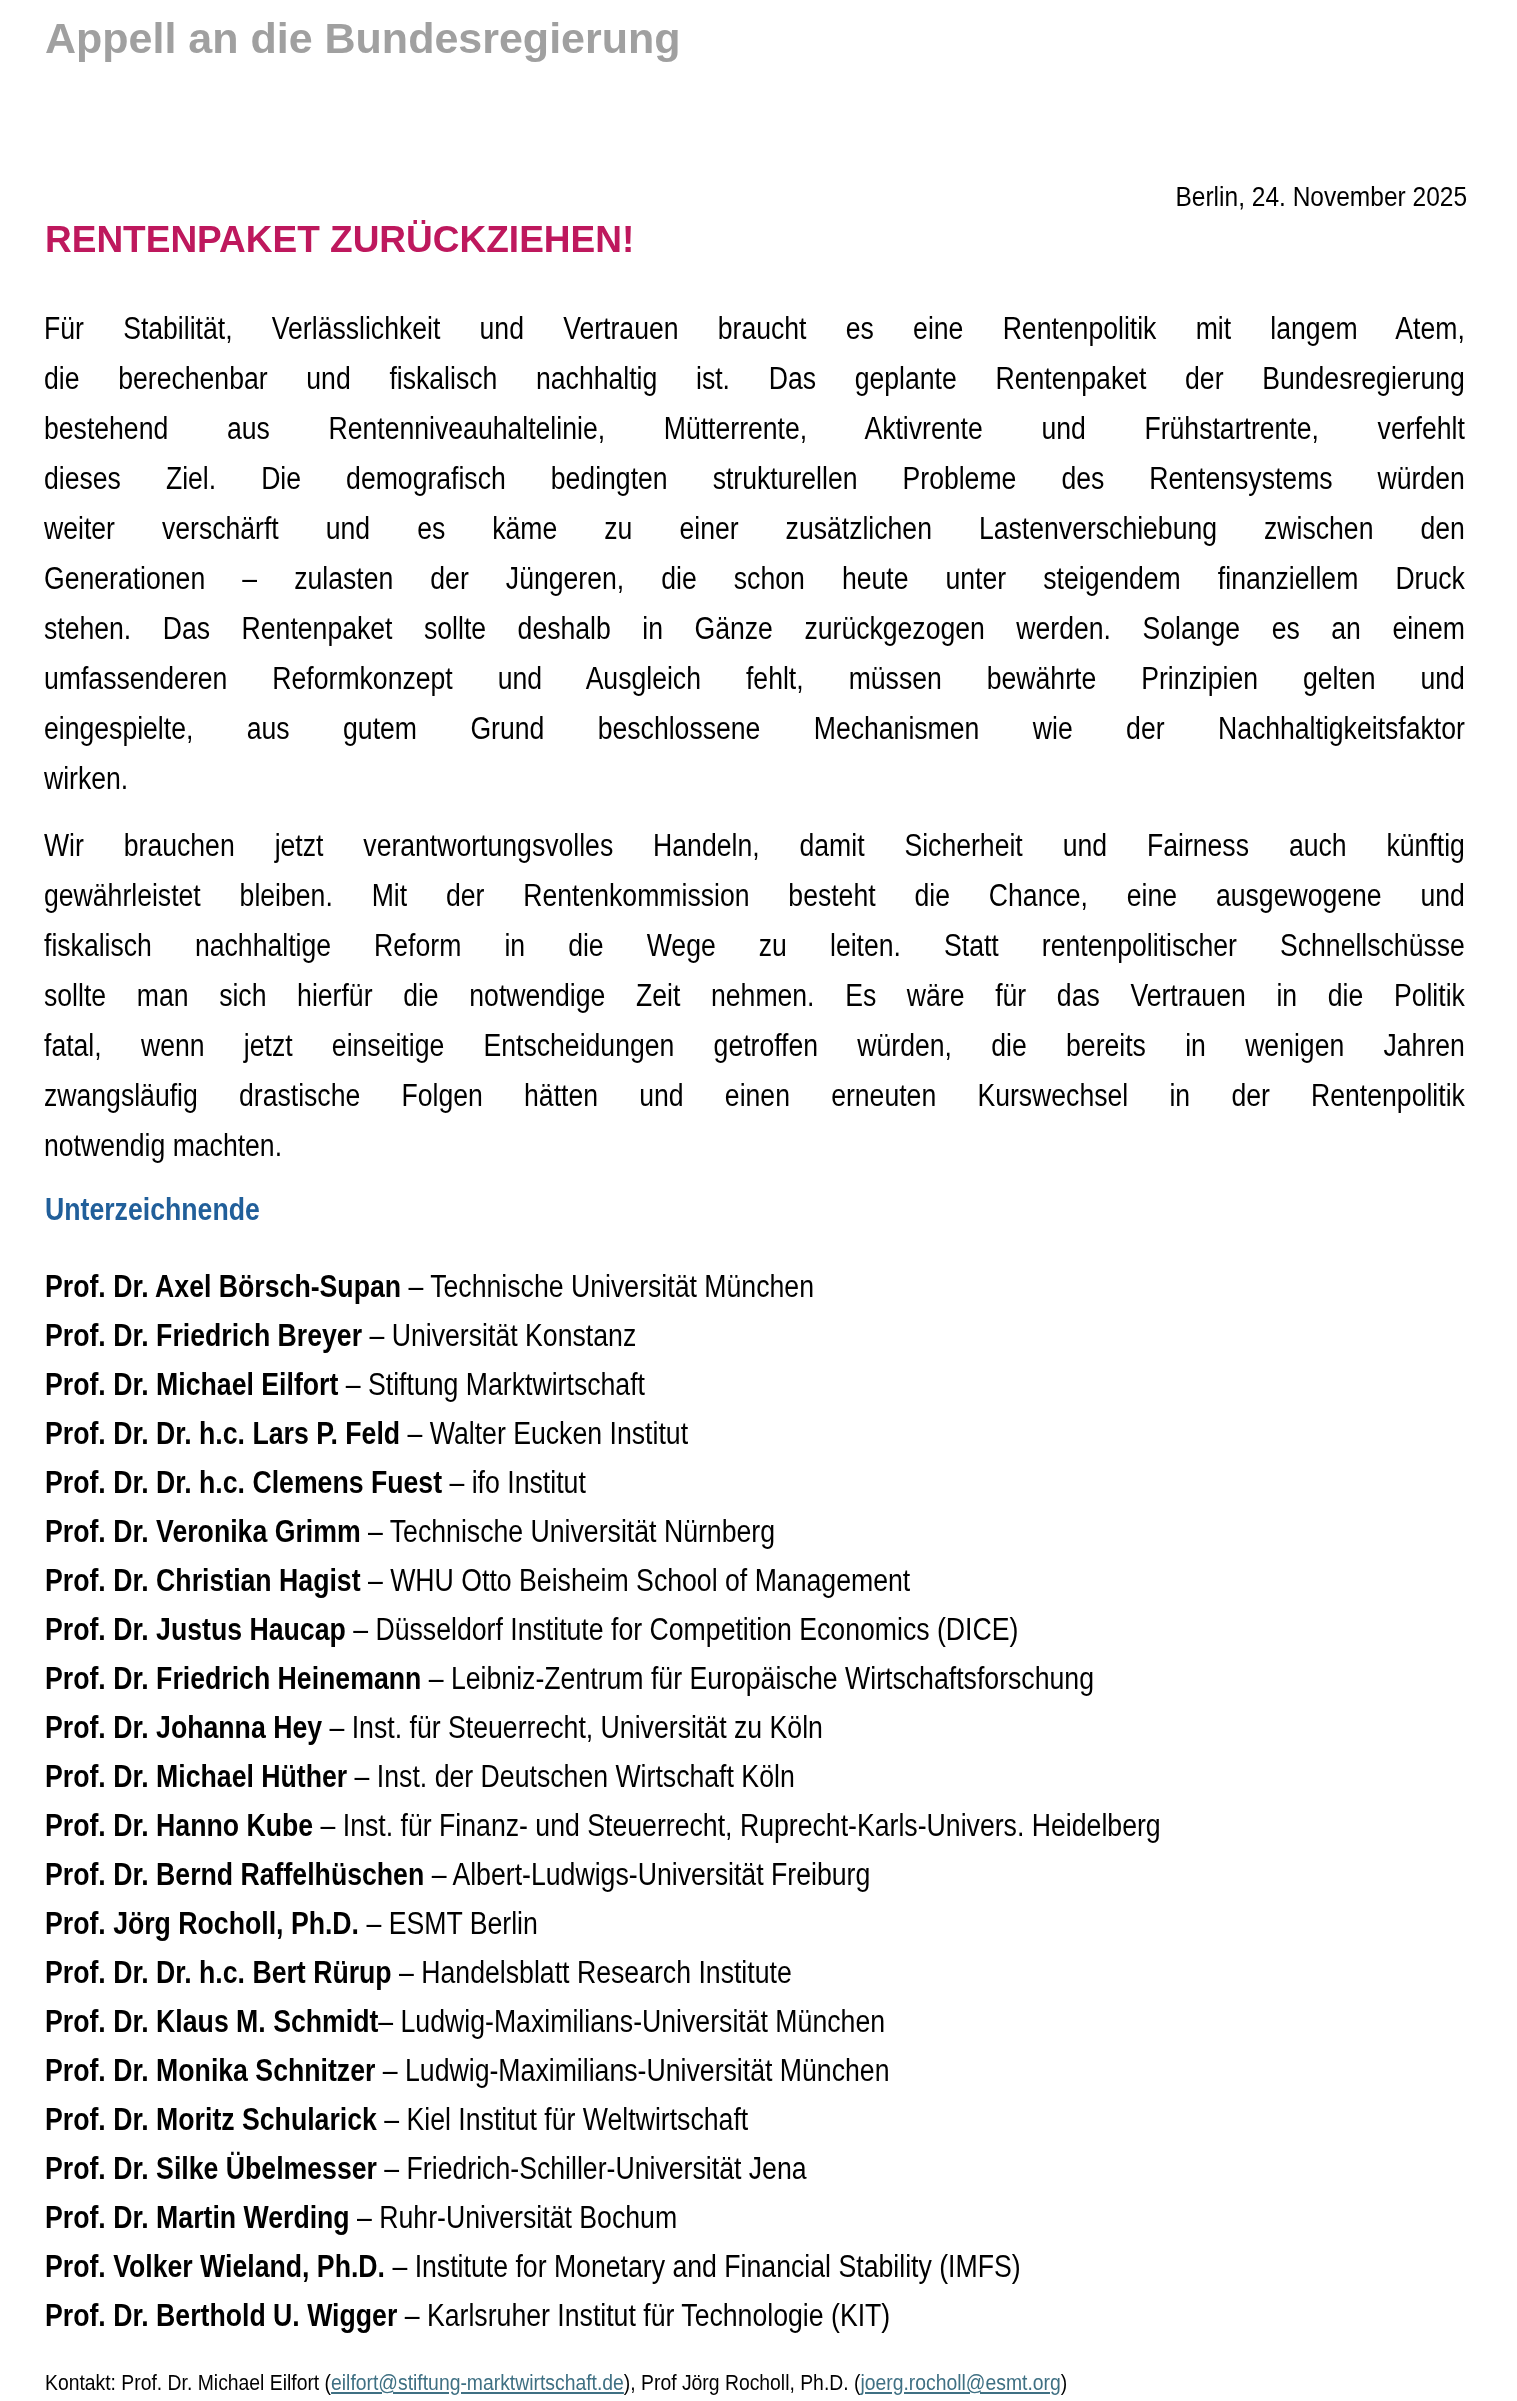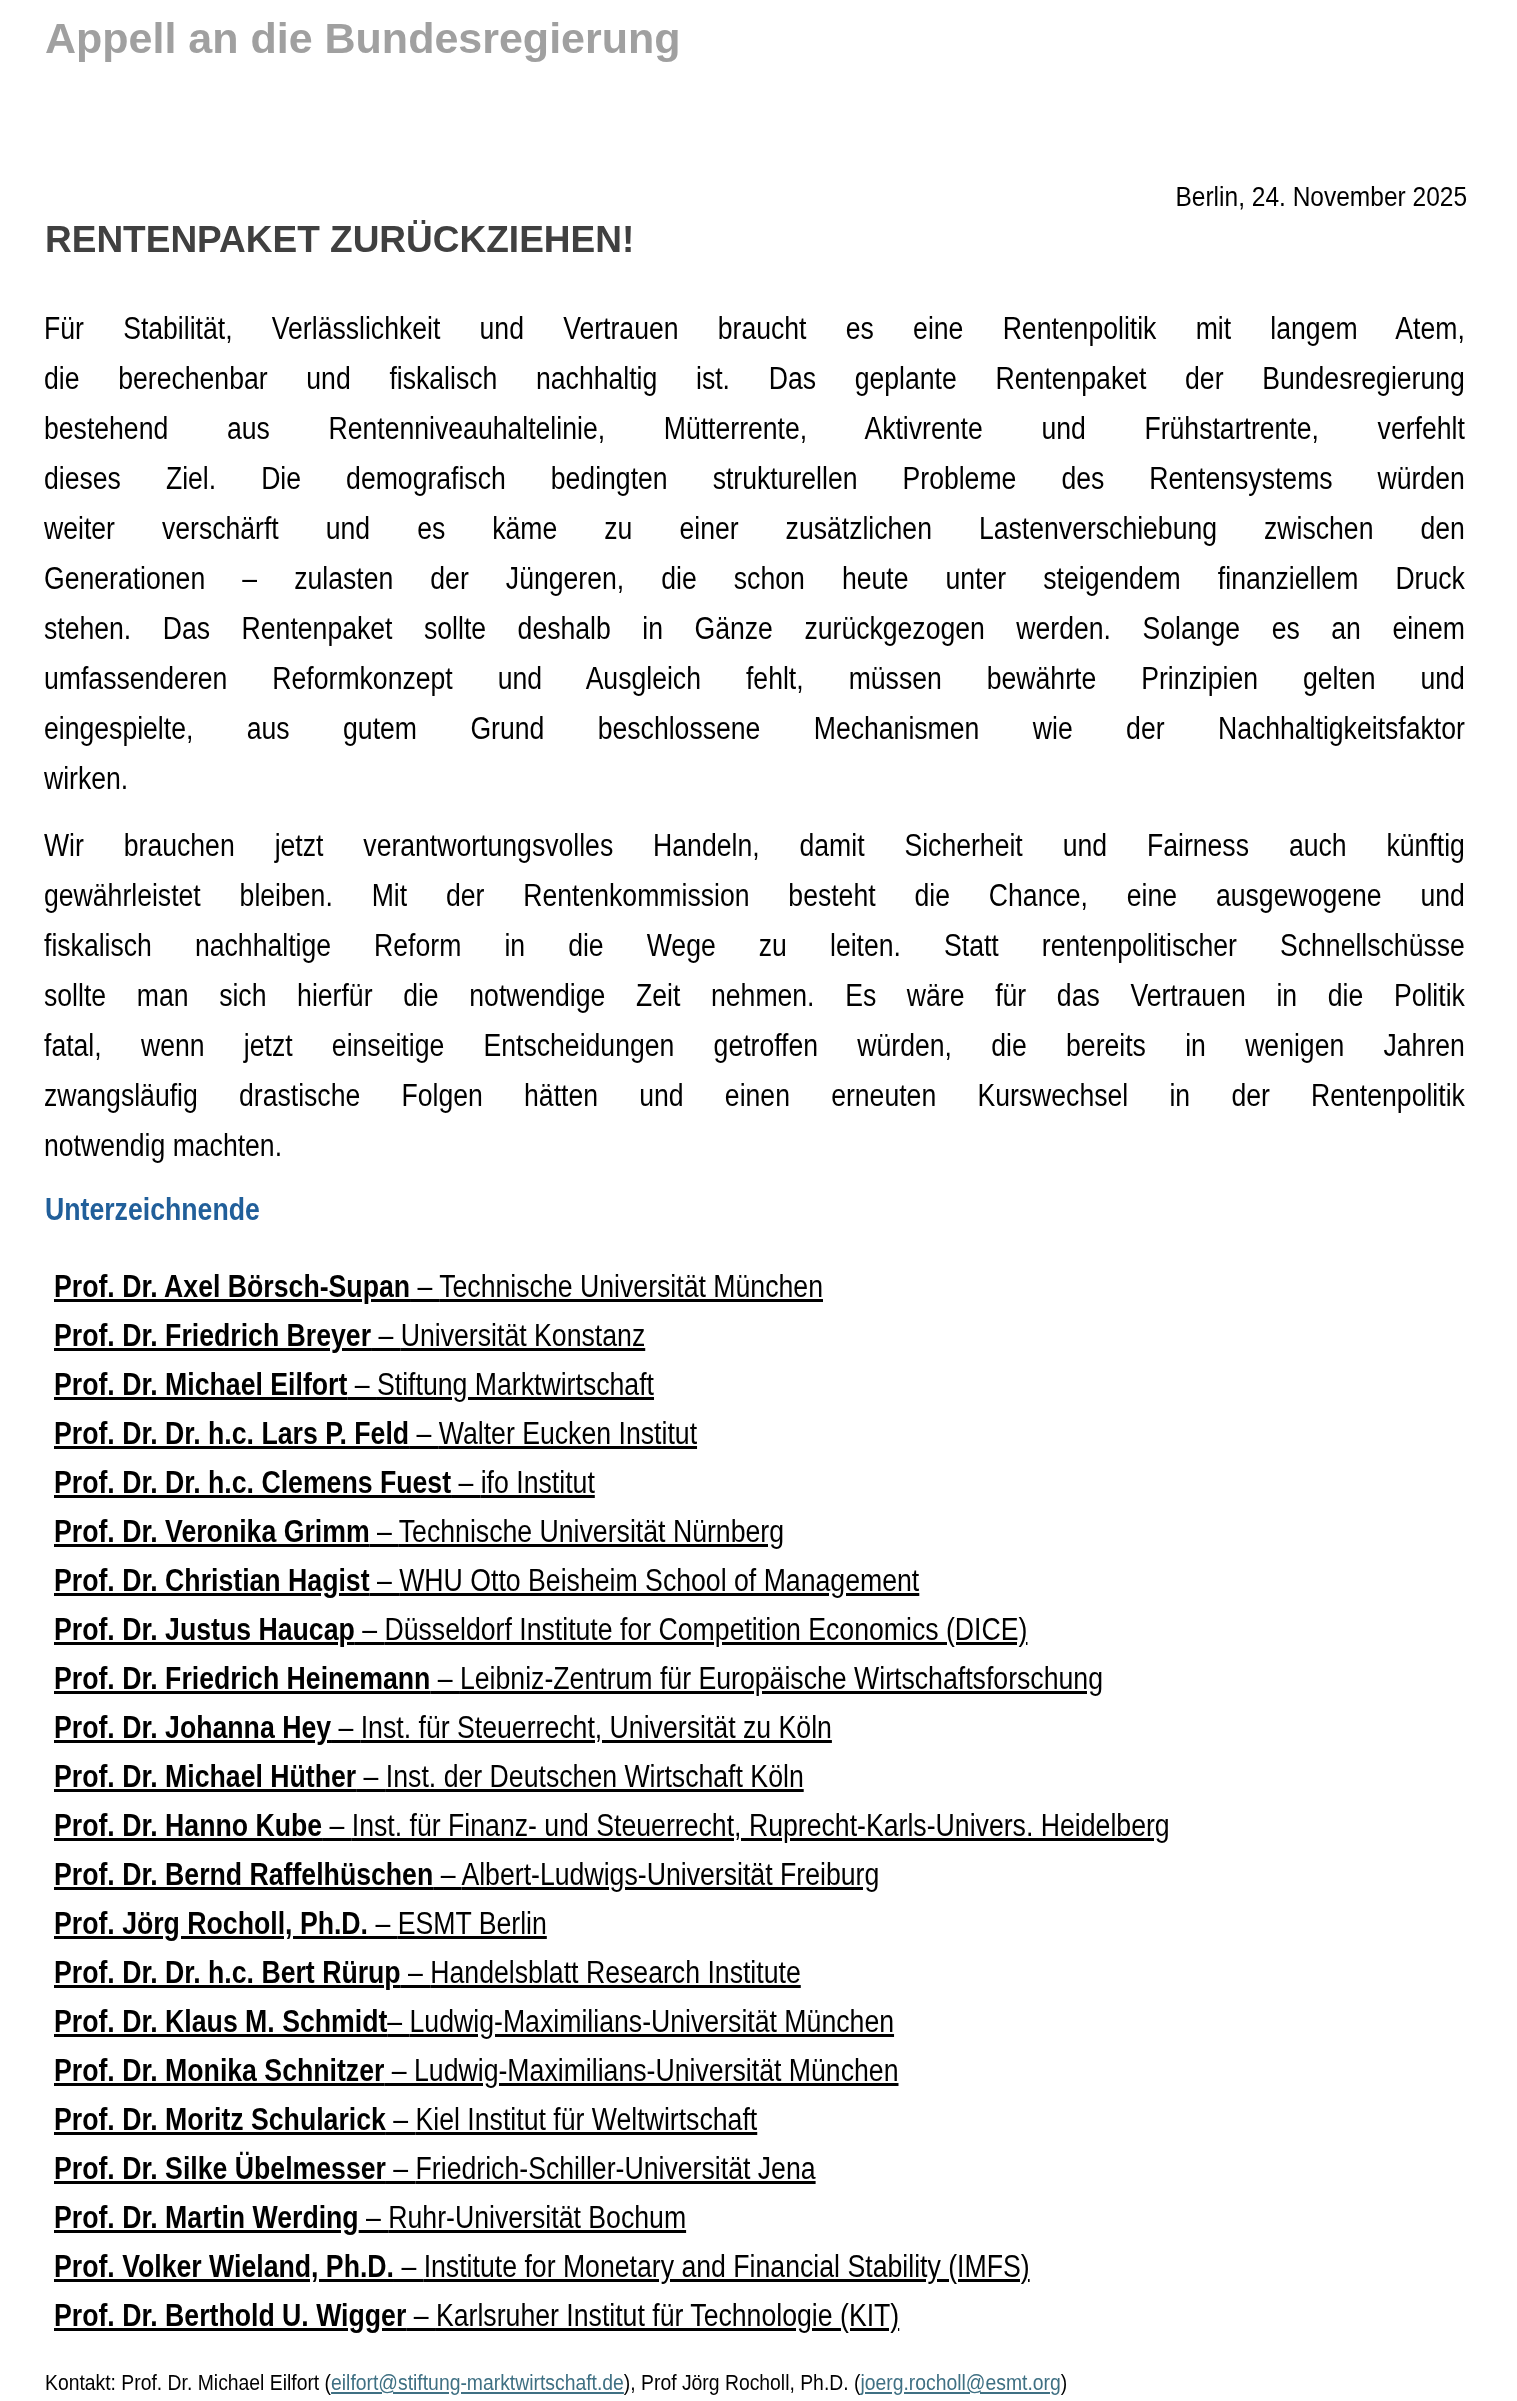--- a/index.html
+++ b/index.html
@@ -33,44 +33,43 @@
   }
   .body-text .ln.last { text-align-last: left; }
   #p1 { top: 304px; }
   #p2 { top: 821px; }
   .signers-heading {
     position: absolute; left: 45px; top: 1192px; margin: 0;
     font-size: 31px; font-weight: bold; color: #215F9A;
     transform: scaleX(0.86); transform-origin: left center; white-space: nowrap;
   }
   .signers {
-    position: absolute; left: 54px; top: 1262px; margin: 0; padding: 0;
+    position: absolute; left: 45px; top: 1262px; margin: 0; padding: 0;
     list-style: none;
-    text-decoration: underline;
   }
   .signer {
     height: 49px; line-height: 49px; font-size: 31px; white-space: nowrap;
     transform: scaleX(0.86); transform-origin: left center;
   }
   .signer .name { font-weight: bold; }
   .contact {
     position: absolute; left: 45px; top: 2370px;
     font-size: 22.5px; white-space: nowrap;
     transform: scaleX(0.86); transform-origin: left center;
   }
   .contact a { color: #3F7083; text-decoration: underline; }
 </style>
 </head>
 <body>
 
 <h1 class="doc-title" style="color: rgb(160, 160, 160);">Appell an die Bundesregierung</h1>
 
 <div class="date">Berlin, 24. November 2025</div>
 
-<h2 class="headline" style="color: #404040;">RENTENPAKET ZURÜCKZIEHEN!</h2>
+<h2 class="headline" style="color: #be185d;">RENTENPAKET ZURÜCKZIEHEN!</h2>
 
 <p class="body-text" id="p1">
   <span class="ln">Für Stabilität, Verlässlichkeit und Vertrauen braucht es eine Rentenpolitik mit langem Atem,</span>
   <span class="ln">die berechenbar und fiskalisch nachhaltig ist. Das geplante Rentenpaket der Bundesregierung</span>
   <span class="ln">bestehend aus Rentenniveauhaltelinie, Mütterrente, Aktivrente und Frühstartrente, verfehlt</span>
   <span class="ln">dieses Ziel. Die demografisch bedingten strukturellen Probleme des Rentensystems würden</span>
   <span class="ln">weiter verschärft und es käme zu einer zusätzlichen Lastenverschiebung zwischen den</span>
   <span class="ln">Generationen – zulasten der Jüngeren, die schon heute unter steigendem finanziellem Druck</span>
   <span class="ln">stehen. Das Rentenpaket sollte deshalb in Gänze zurückgezogen werden. Solange es an einem</span>
   <span class="ln">umfassenderen Reformkonzept und Ausgleich fehlt, müssen bewährte Prinzipien gelten und</span>

